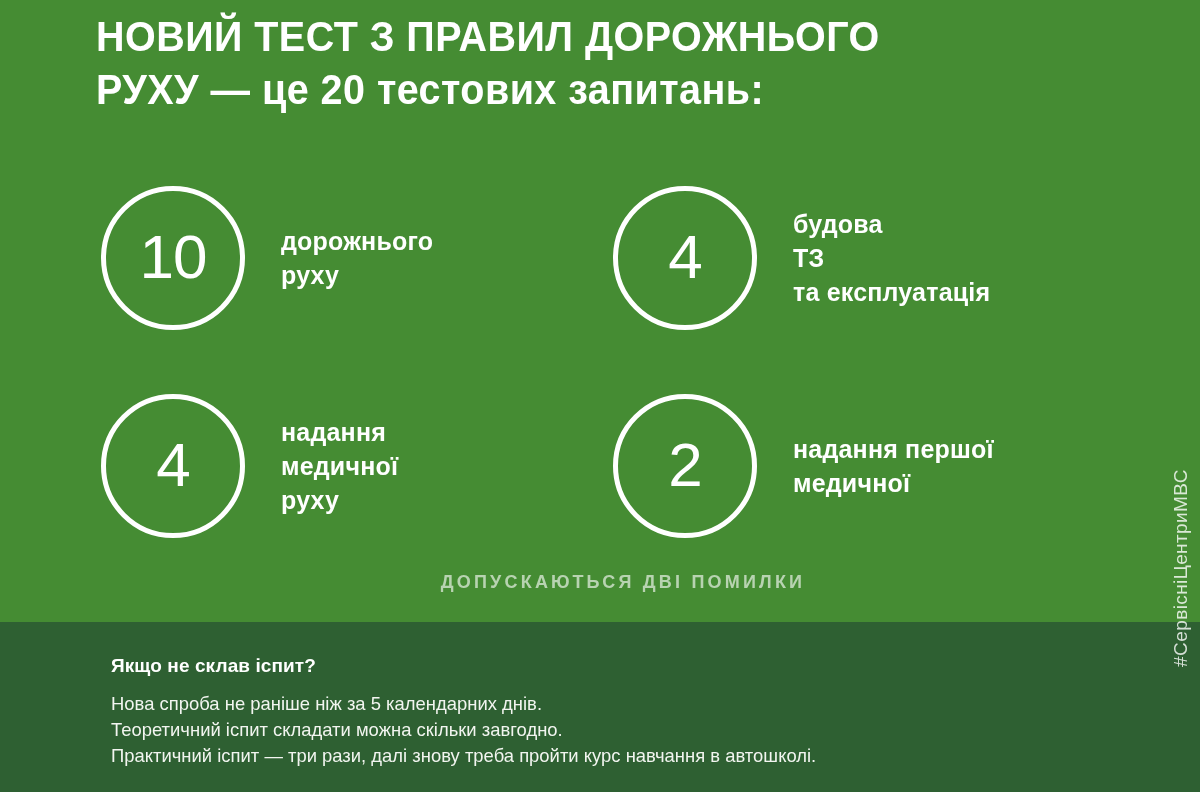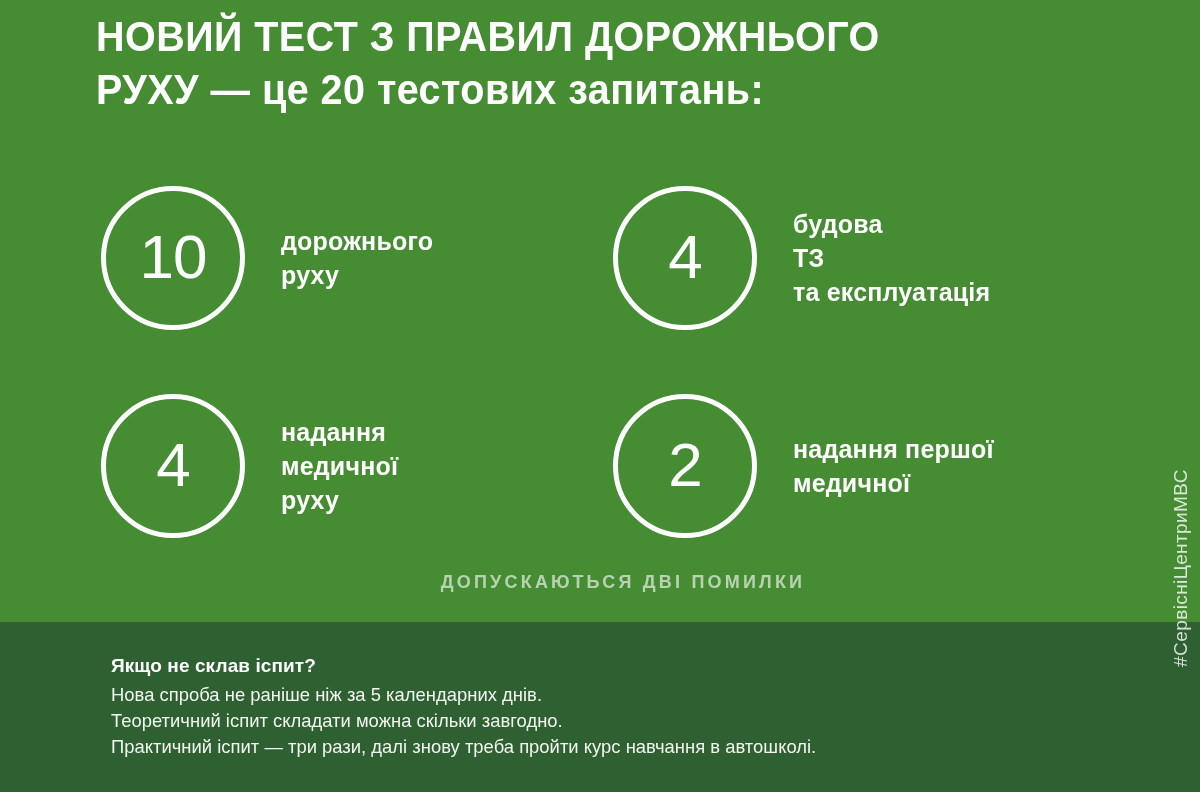--- a/index.html
+++ b/index.html
@@ -129,21 +129,21 @@
     position: absolute;
     left: 111px;
     top: 653px;
     width: 960px;
   }
   .bottom-heading {
     color: #ffffff;
     font-size: 19px;
     font-weight: 700;
     line-height: 26px;
-    margin-bottom: 3px;
+    margin-bottom: 12px;
     letter-spacing: 0.1px;
   }
   .bottom-line {
     color: #f2f5f0;
     font-size: 19px;
     font-weight: 400;
     line-height: 26px;
     letter-spacing: 0px;
     white-space: nowrap;
     transform: scaleX(0.97);

